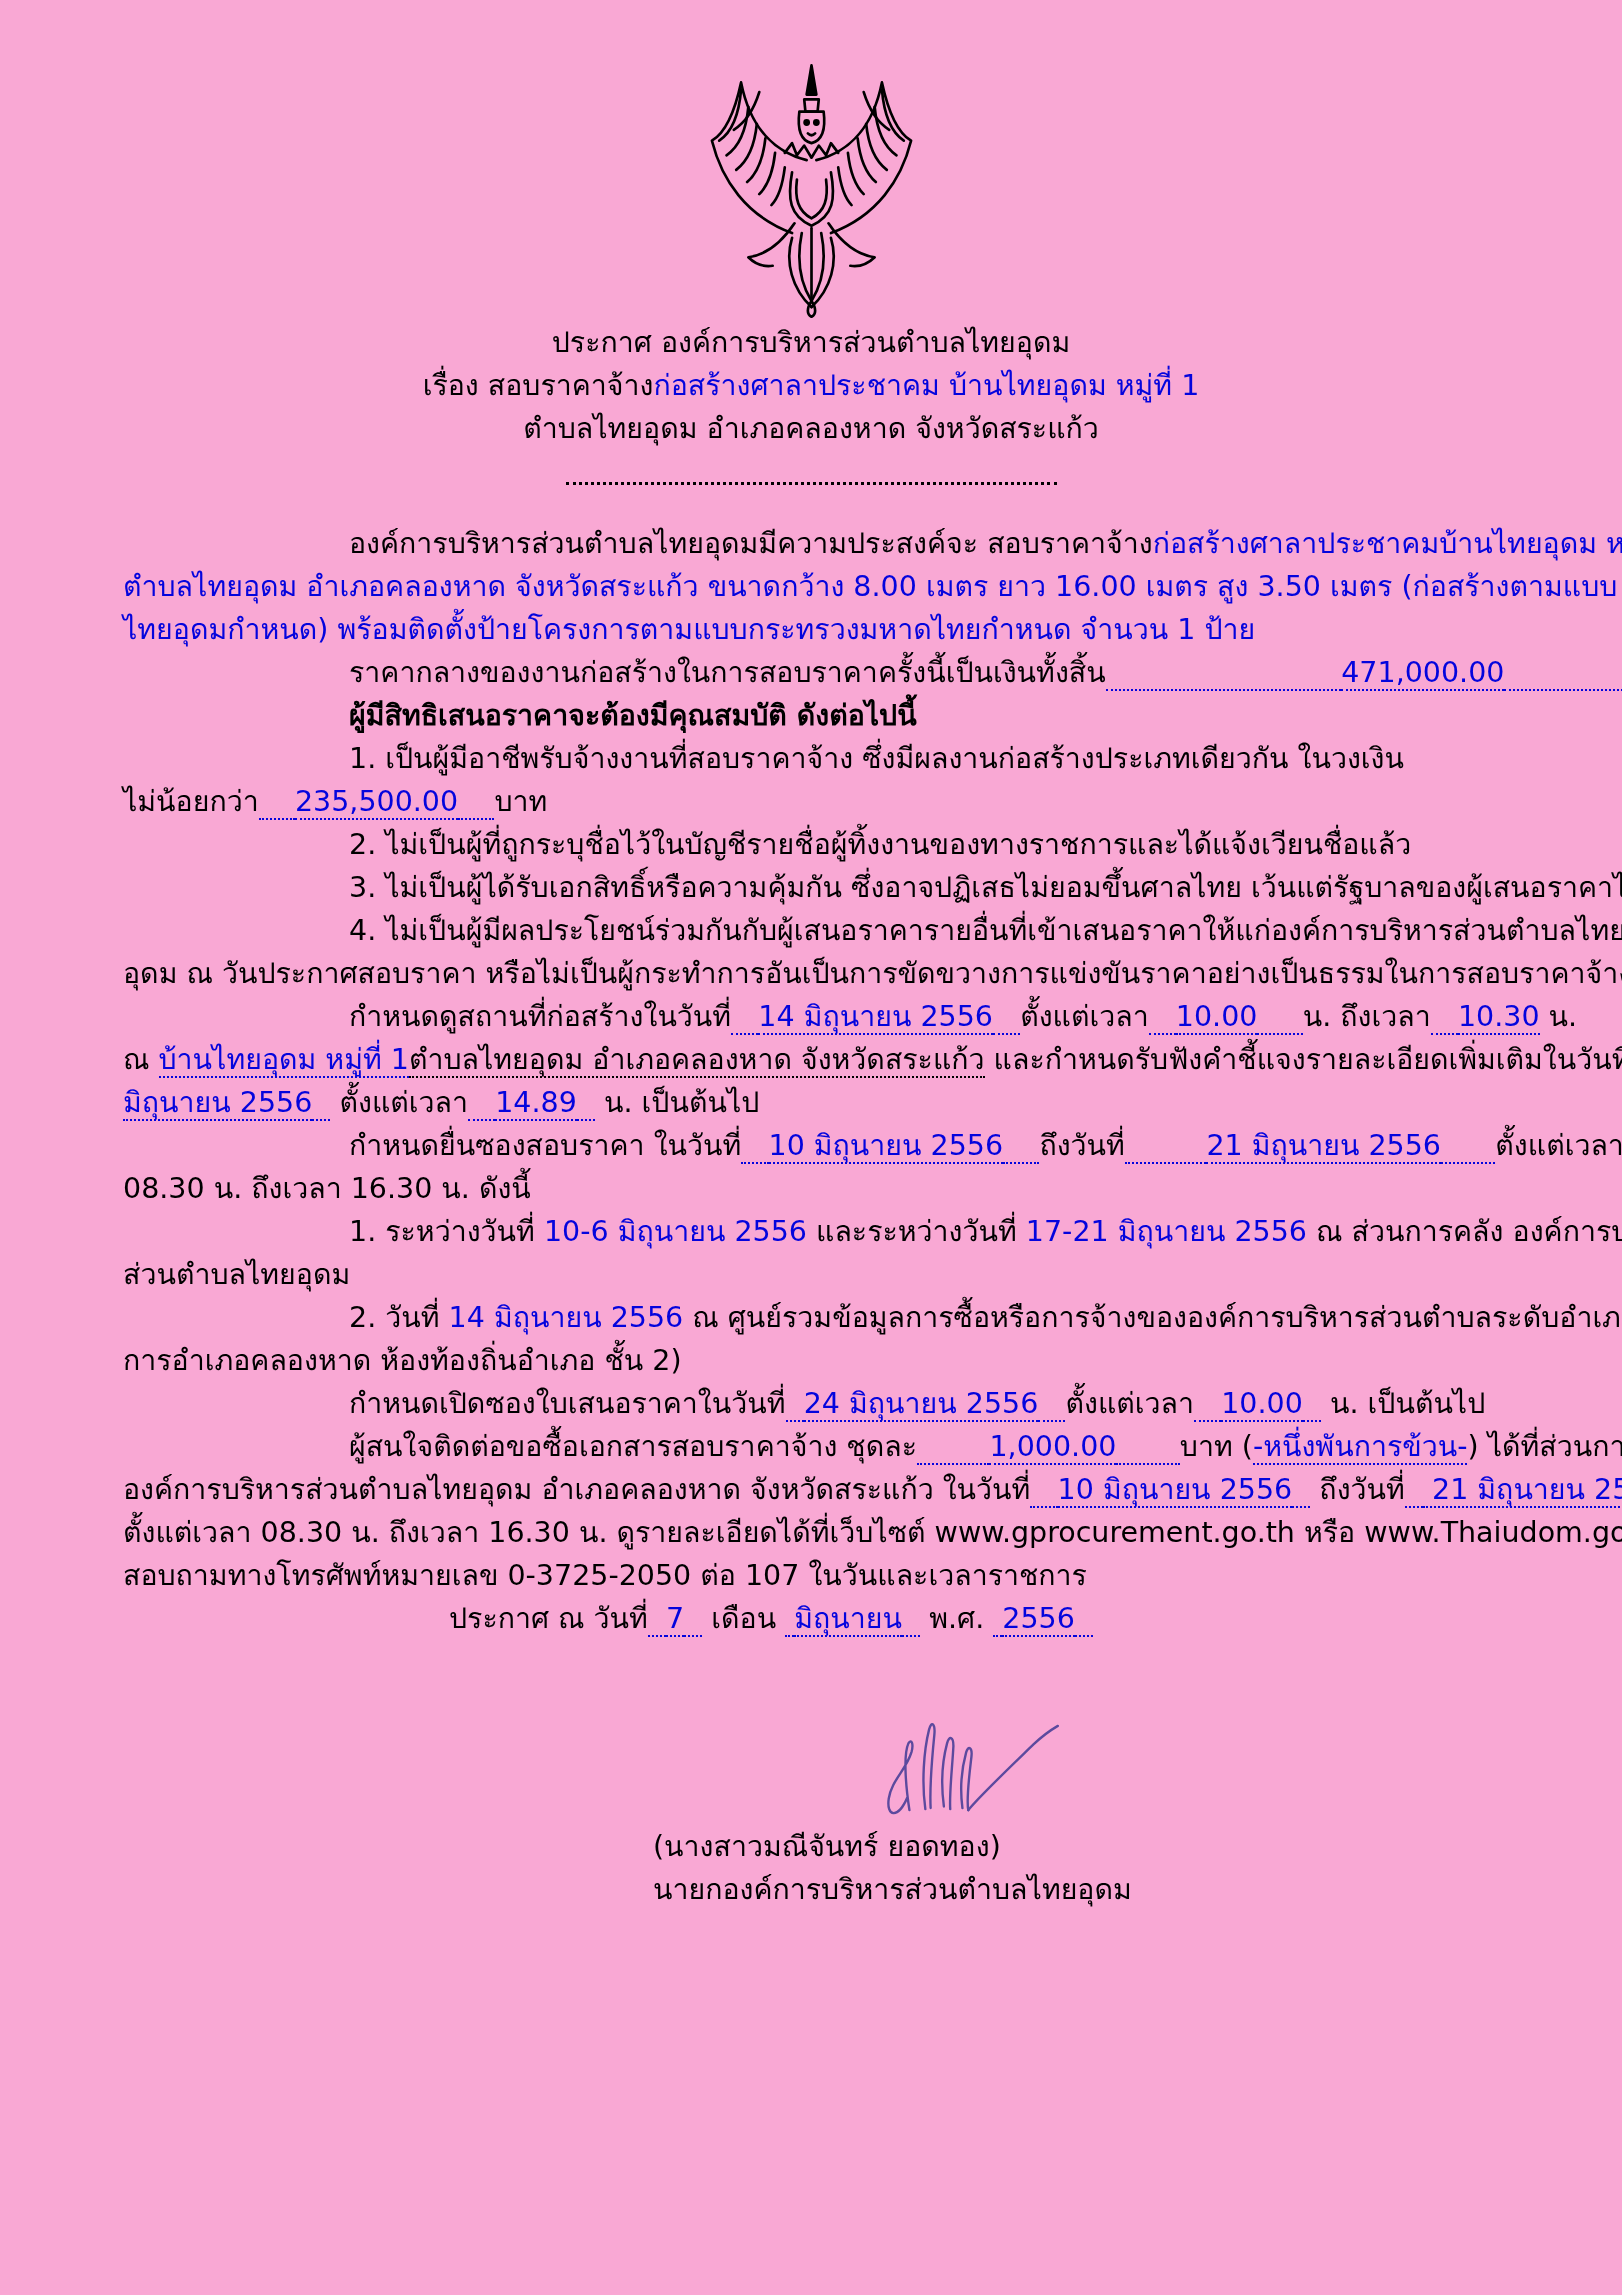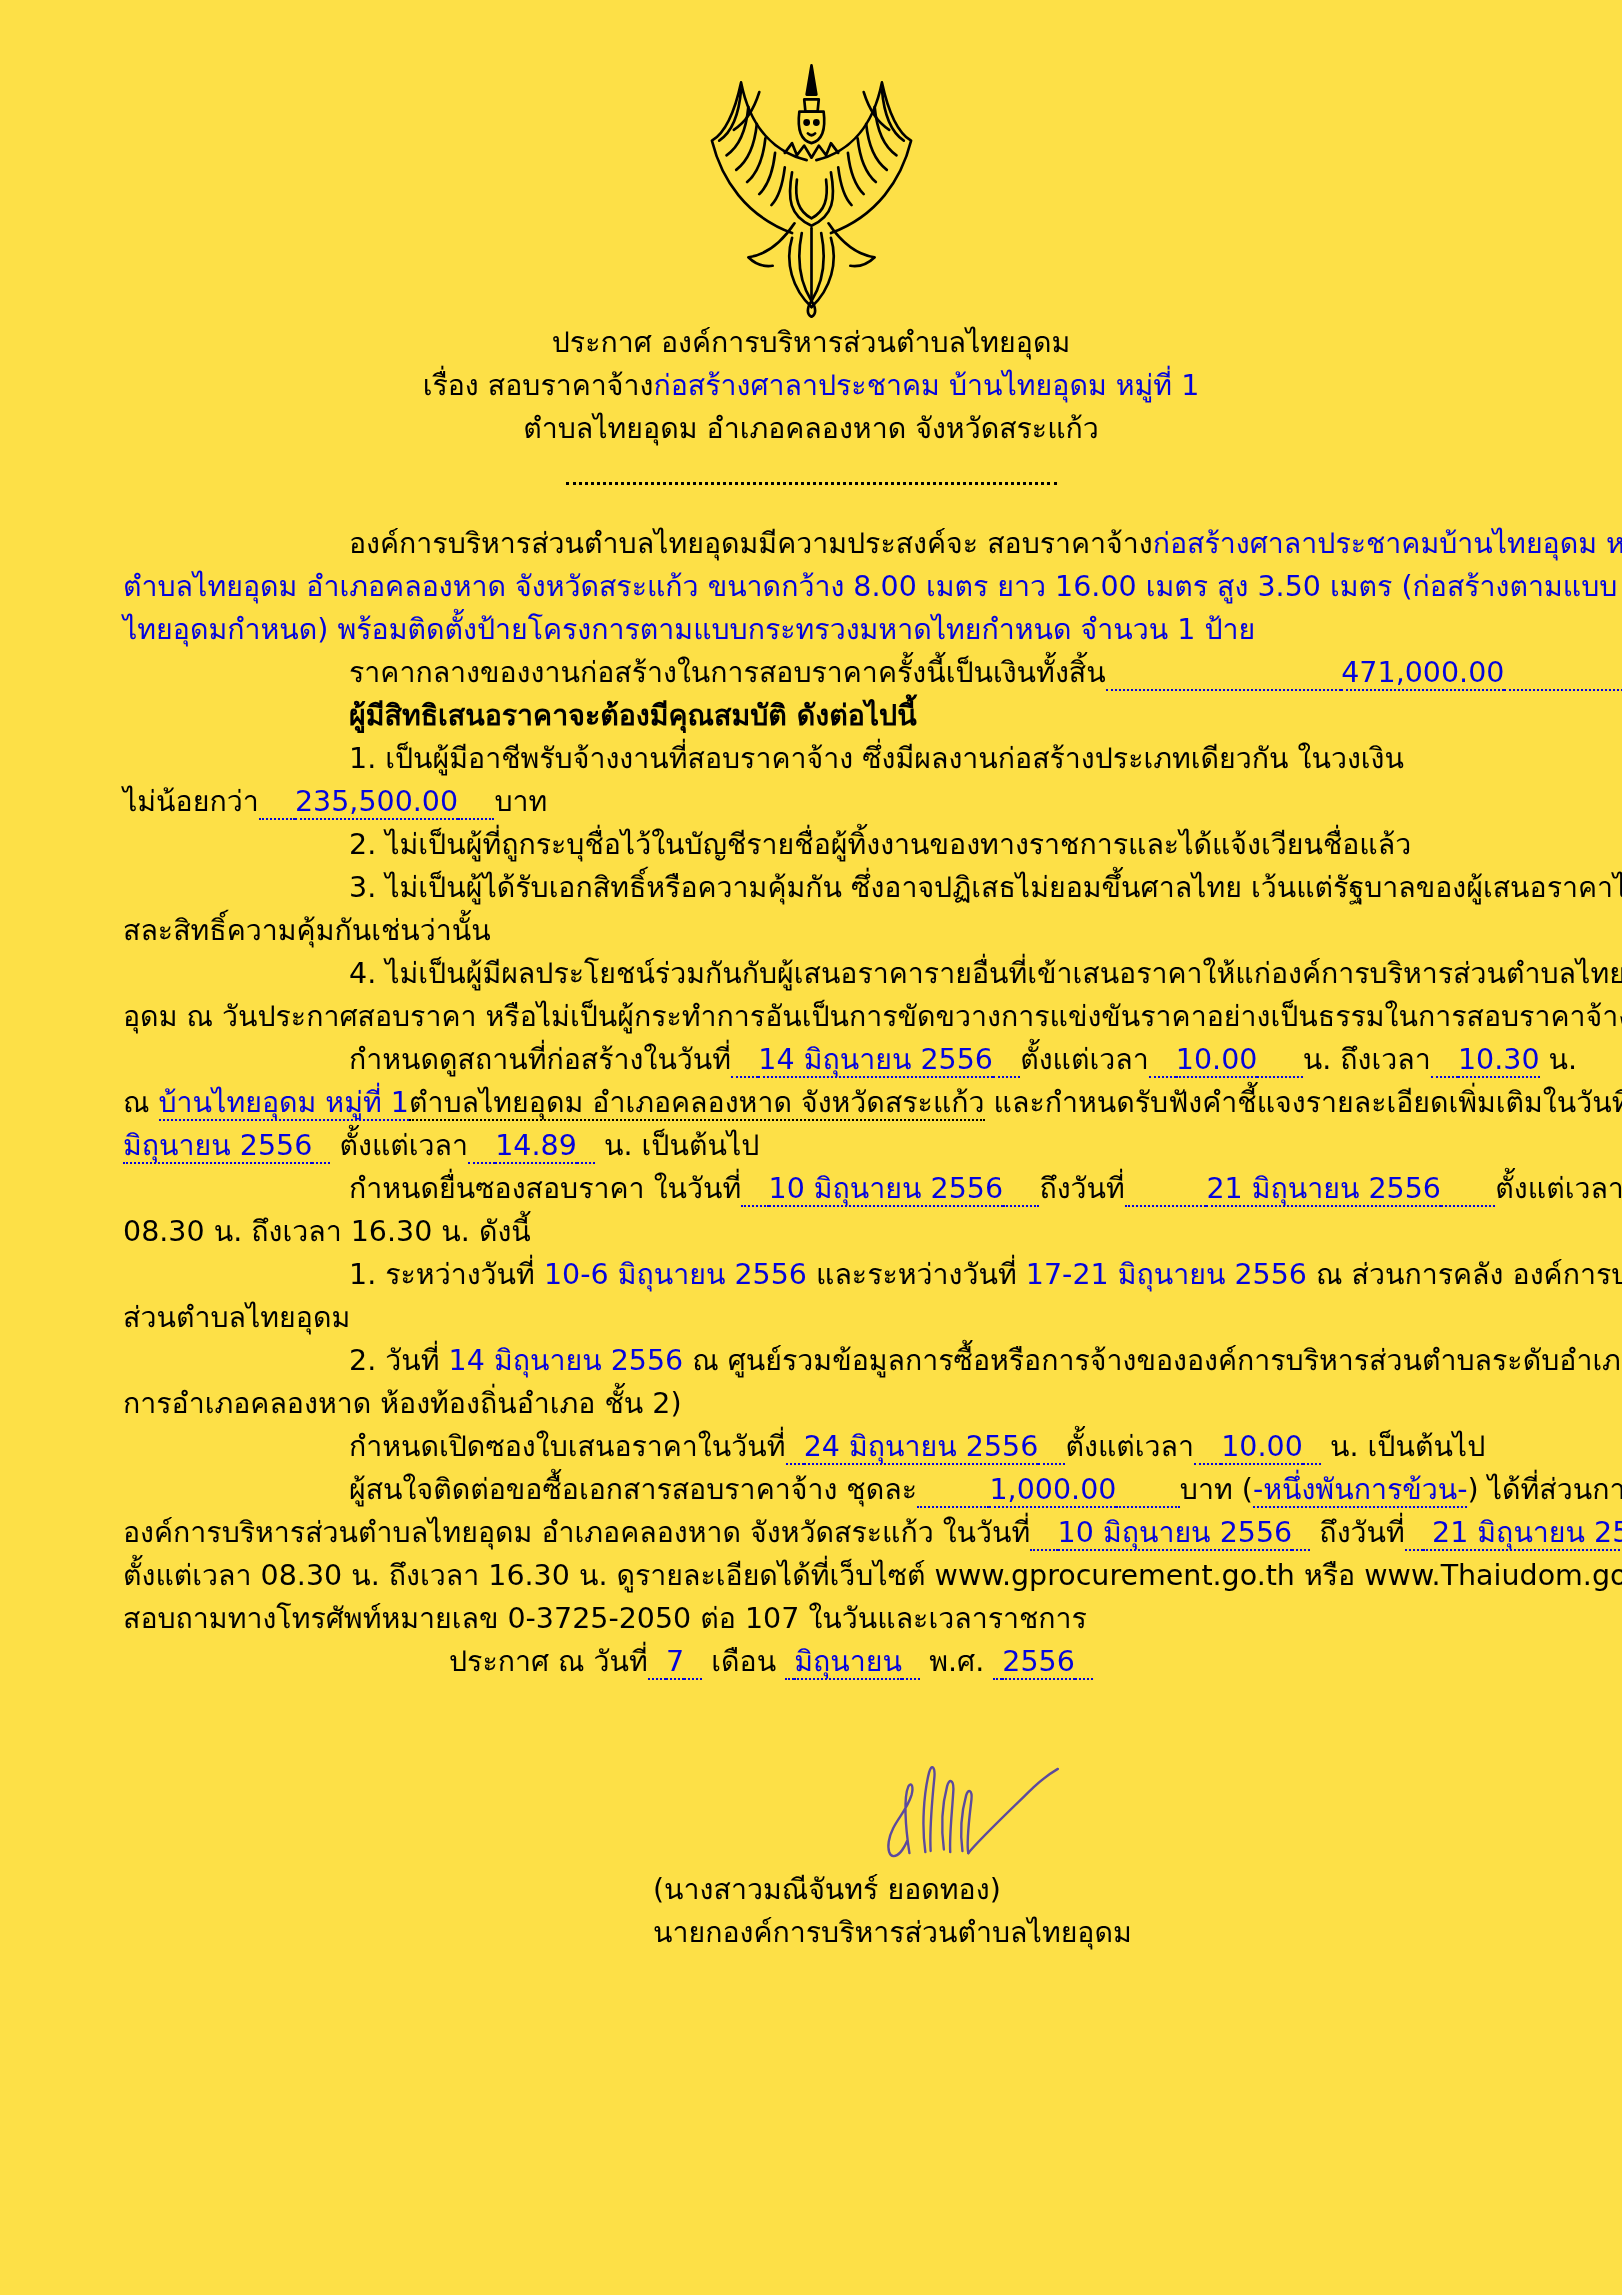--- a/index.html
+++ b/index.html
@@ -1,20 +1,20 @@
 <!DOCTYPE html>
 <html style="font-size:7.9px"><head>
 <meta charset="utf-8">
 <style>
   html,body{margin:0;padding:0;background:#ffffff;}
   .page{
     position:relative;
     width:1622px;
     height:2295px;
-    background:#fde047;
+    background:#f9a8d4;
     font-family:"DejaVu Sans",sans-serif;
     color:#000;
     overflow:hidden;
   }
   .emblem{display:block;margin:63px auto 2.9px auto;width:245px;height:255px;}
   .header{text-align:center;}
   .hline{font-size:28.5px;line-height:43px;white-space:nowrap;}
   .sepline{line-height:43px;text-align:center;}
   .sep{display:inline-block;width:491px;height:32px;border-bottom:3.4px dotted #000;}
   .doc{margin-top:17.7px;padding:0 116px 0 123px;}
@@ -78,21 +78,20 @@
   <div class="doc">
       <div class="line ind-p"><span class="sk">องค์การบริหารส่วนตำบลไทยอุดมมีความประสงค์จะ สอบราคาจ้าง</span><span class="sb">ก่อสร้างศาลาประชาคมบ้านไทยอุดม หมู่ที่ 1</span></div>
       <div class="line"><span class="sb">ตำบลไทยอุดม อำเภอคลองหาด จังหวัดสระแก้ว ขนาดกว้าง 8.00 เมตร ยาว 16.00 เมตร สูง 3.50 เมตร (ก่อสร้างตามแบบ อบต.</span></div>
       <div class="line"><span class="sb">ไทยอุดมกำหนด) พร้อมติดตั้งป้ายโครงการตามแบบกระทรวงมหาดไทยกำหนด จำนวน 1 ป้าย</span></div>
       <div class="line ind-p"><span class="sk">ราคากลางของงานก่อสร้างในการสอบราคาครั้งนี้เป็นเงินทั้งสิ้น</span><span class="sbu">&nbsp;&nbsp;&nbsp;&nbsp;&nbsp;&nbsp;&nbsp;&nbsp;&nbsp;&nbsp;&nbsp;&nbsp;&nbsp;&nbsp;&nbsp;&nbsp;&nbsp;&nbsp;&nbsp;&nbsp;&nbsp;&nbsp;&nbsp;&nbsp;&nbsp;&nbsp;</span><span class="sbu">471,000.00</span><span class="sbu">&nbsp;&nbsp;&nbsp;&nbsp;&nbsp;&nbsp;&nbsp;&nbsp;&nbsp;&nbsp;&nbsp;&nbsp;&nbsp;&nbsp;</span></div>
       <div class="line ind-p"><span class="sh">ผู้มีสิทธิเสนอราคาจะต้องมีคุณสมบัติ ดังต่อไปนี้</span></div>
       <div class="line ind-p"><span class="sk">1. เป็นผู้มีอาชีพรับจ้างงานที่สอบราคาจ้าง ซึ่งมีผลงานก่อสร้างประเภทเดียวกัน ในวงเงิน</span></div>
       <div class="line"><span class="sk">ไม่น้อยกว่า</span><span class="sbu">&nbsp;&nbsp;&nbsp;&nbsp;</span><span class="sbu">235,500.00</span><span class="sbu">&nbsp;&nbsp;&nbsp;&nbsp;</span><span class="sk">บาท</span></div>
       <div class="line ind-p"><span class="sk">2. ไม่เป็นผู้ที่ถูกระบุชื่อไว้ในบัญชีรายชื่อผู้ทิ้งงานของทางราชการและได้แจ้งเวียนชื่อแล้ว</span></div>
       <div class="line ind-p"><span class="sk">3. ไม่เป็นผู้ได้รับเอกสิทธิ์หรือความคุ้มกัน ซึ่งอาจปฏิเสธไม่ยอมขึ้นศาลไทย เว้นแต่รัฐบาลของผู้เสนอราคาได้มีคำสั่งให้</span></div>
-      <div class="line"><span class="sk">สละสิทธิ์ความคุ้มกันเช่นว่านั้น</span></div>
       <div class="line ind-p"><span class="sk">4. ไม่เป็นผู้มีผลประโยชน์ร่วมกันกับผู้เสนอราคารายอื่นที่เข้าเสนอราคาให้แก่องค์การบริหารส่วนตำบลไทย</span></div>
       <div class="line"><span class="sk">อุดม ณ  วันประกาศสอบราคา หรือไม่เป็นผู้กระทำการอันเป็นการขัดขวางการแข่งขันราคาอย่างเป็นธรรมในการสอบราคาจ้างครั้งนี้</span></div>
       <div class="line ind-p"><span class="sk">กำหนดดูสถานที่ก่อสร้างในวันที่</span><span class="sbu">&nbsp;&nbsp;&nbsp;</span><span class="sbu">14 มิถุนายน 2556</span><span class="sbu">&nbsp;&nbsp;&nbsp;</span><span class="sk">ตั้งแต่เวลา</span><span class="sbu">&nbsp;&nbsp;&nbsp;</span><span class="sbu">10.00</span><span class="sbu">&nbsp;&nbsp;&nbsp;&nbsp;&nbsp;</span><span class="sk">น. ถึงเวลา</span><span class="sbu">&nbsp;&nbsp;&nbsp;</span><span class="sbu">10.30</span><span class="sk"> น.</span></div>
       <div class="line"><span class="sk">ณ </span><span class="sbu">บ้านไทยอุดม หมู่ที่ 1</span><span class="sku">ตำบลไทยอุดม อำเภอคลองหาด จังหวัดสระแก้ว</span><span class="sk"> และกำหนดรับฟังคำชี้แจงรายละเอียดเพิ่มเติมในวันที่</span></div>
       <div class="line"><span class="sbu">มิถุนายน 2556</span><span class="sbu">&nbsp;&nbsp;</span><span class="sk"> ตั้งแต่เวลา</span><span class="sbu">&nbsp;&nbsp;&nbsp;</span><span class="sbu">14.89</span><span class="sbu">&nbsp;&nbsp;</span><span class="sk"> น. เป็นต้นไป</span></div>
       <div class="line ind-p"><span class="sk">กำหนดยื่นซองสอบราคา ในวันที่</span><span class="sbu">&nbsp;&nbsp;&nbsp;</span><span class="sbu">10 มิถุนายน 2556</span><span class="sbu">&nbsp;&nbsp;&nbsp;&nbsp;</span><span class="sk">ถึงวันที่</span><span class="sbu">&nbsp;&nbsp;&nbsp;&nbsp;&nbsp;&nbsp;&nbsp;&nbsp;&nbsp;</span><span class="sbu">21 มิถุนายน 2556</span><span class="sbu">&nbsp;&nbsp;&nbsp;&nbsp;&nbsp;&nbsp;</span><span class="sk">ตั้งแต่เวลา</span></div>
       <div class="line"><span class="sk">08.30 น. ถึงเวลา 16.30 น. ดังนี้</span></div>
       <div class="line ind-p"><span class="sk">1. ระหว่างวันที่ </span><span class="sb">10-6 มิถุนายน 2556</span><span class="sk"> และระหว่างวันที่ </span><span class="sb">17-21 มิถุนายน 2556</span><span class="sk"> ณ ส่วนการคลัง องค์การบริหาร</span></div>
       <div class="line"><span class="sk">ส่วนตำบลไทยอุดม</span></div>
       <div class="line ind-p"><span class="sk">2. วันที่ </span><span class="sb">14 มิถุนายน 2556</span><span class="sk"> ณ ศูนย์รวมข้อมูลการซื้อหรือการจ้างขององค์การบริหารส่วนตำบลระดับอำเภอ (ที่ว่า</span></div>

